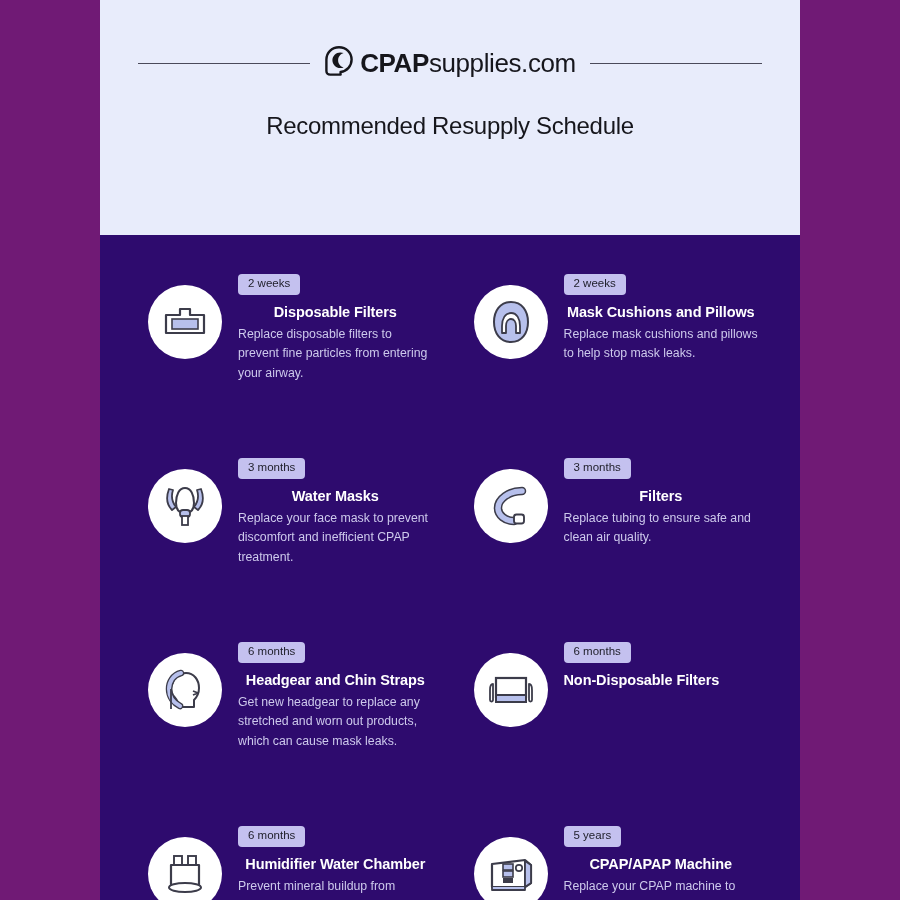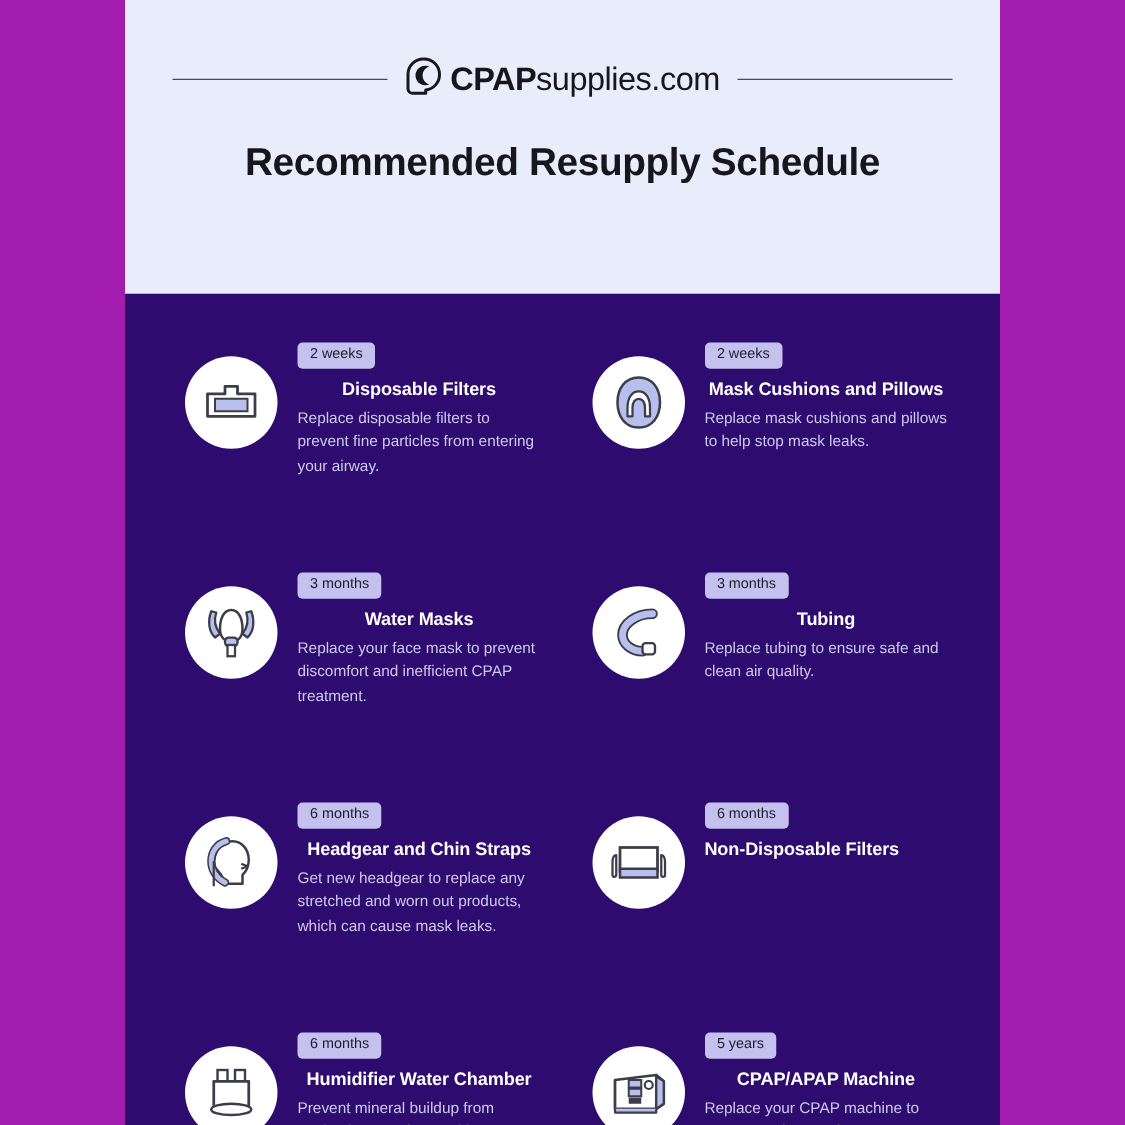--- a/index.html
+++ b/index.html
@@ -7,21 +7,21 @@
     background: #ffffff;
   }
   body {
     width: 900px; height: 900px;
     font-family: "Liberation Sans", sans-serif;
     overflow: hidden;
   }
   .page {
     position: relative;
     width: 900px; height: 900px;
-    background: #a21caf;
+    background: #701a75;
     box-sizing: border-box;
     padding-left: 12px;
   }
   .sheet {
     position: absolute;
     left: 100px; top: 0;
     width: 700px; height: 900px;
     background: #e8ecfb;
     display: flex;
     flex-direction: column;
@@ -58,22 +58,22 @@
   .logo-text {
     font-size: 26px;
     letter-spacing: -0.4px;
     color: #16161c;
   }
   .logo-text .b { font-weight: 700; }
   .logo-text .n { font-weight: 400; }
 
   .title {
     text-align: center;
-    font-size: 31px;
-    font-weight: 700;
+    font-size: 24px;
+    font-weight: 400;
     color: #16161c;
     margin: 26px 0 0 0;
     letter-spacing: -0.3px;
   }
   .subtitle {
     text-align: center;
     font-size: 16.5px;
     line-height: 1.48;
     color: #26262e;
     margin: 14px auto 0 auto;
@@ -238,21 +238,21 @@
             <span>
               <svg width="44" height="44" viewBox="0 0 44 44">
                 <path d="M33 7 C20 7 9 15 9 24 C9 31 16 37 25 37" fill="none" stroke="#3c3c4a" stroke-width="8.5" stroke-linecap="round"></path>
                 <path d="M33 7 C20 7 9 15 9 24 C9 31 16 37 25 37" fill="none" stroke="#b7c0ec" stroke-width="5.5" stroke-linecap="round"></path>
                 <rect x="25" y="30.5" width="10" height="9" rx="2.5" fill="#ffffff" stroke="#3c3c4a" stroke-width="1.9"></rect>
               </svg>
             </span>
           </div>
           <div class="item-text">
             <span class="badge">3 months</span>
-            <div class="item-title">Tubing</div>
+            <div class="item-title">Filters</div>
             <div class="item-desc">Replace tubing to ensure safe and clean air quality.</div>
           </div>
         </div>
 
         <div class="item">
           <div class="icon-circle">
             <span>
               <svg width="44" height="46" viewBox="0 0 44 46">
                 <path d="M23 6 C31 6 36 13 36 21 C36 27 33 31 31 33 L31 40 L16 40 C16 34 13 32 10 28 C8 25 8 21 9 18 C11 10 16 6 23 6 Z" fill="#ffffff" stroke="#3c3c4a" stroke-width="2" stroke-linejoin="round"></path>
                 <path d="M18 6 C10 8 6 15 6 22 C6 30 11 36 17 39" fill="none" stroke="#3c3c4a" stroke-width="6.5" stroke-linecap="round"></path>

